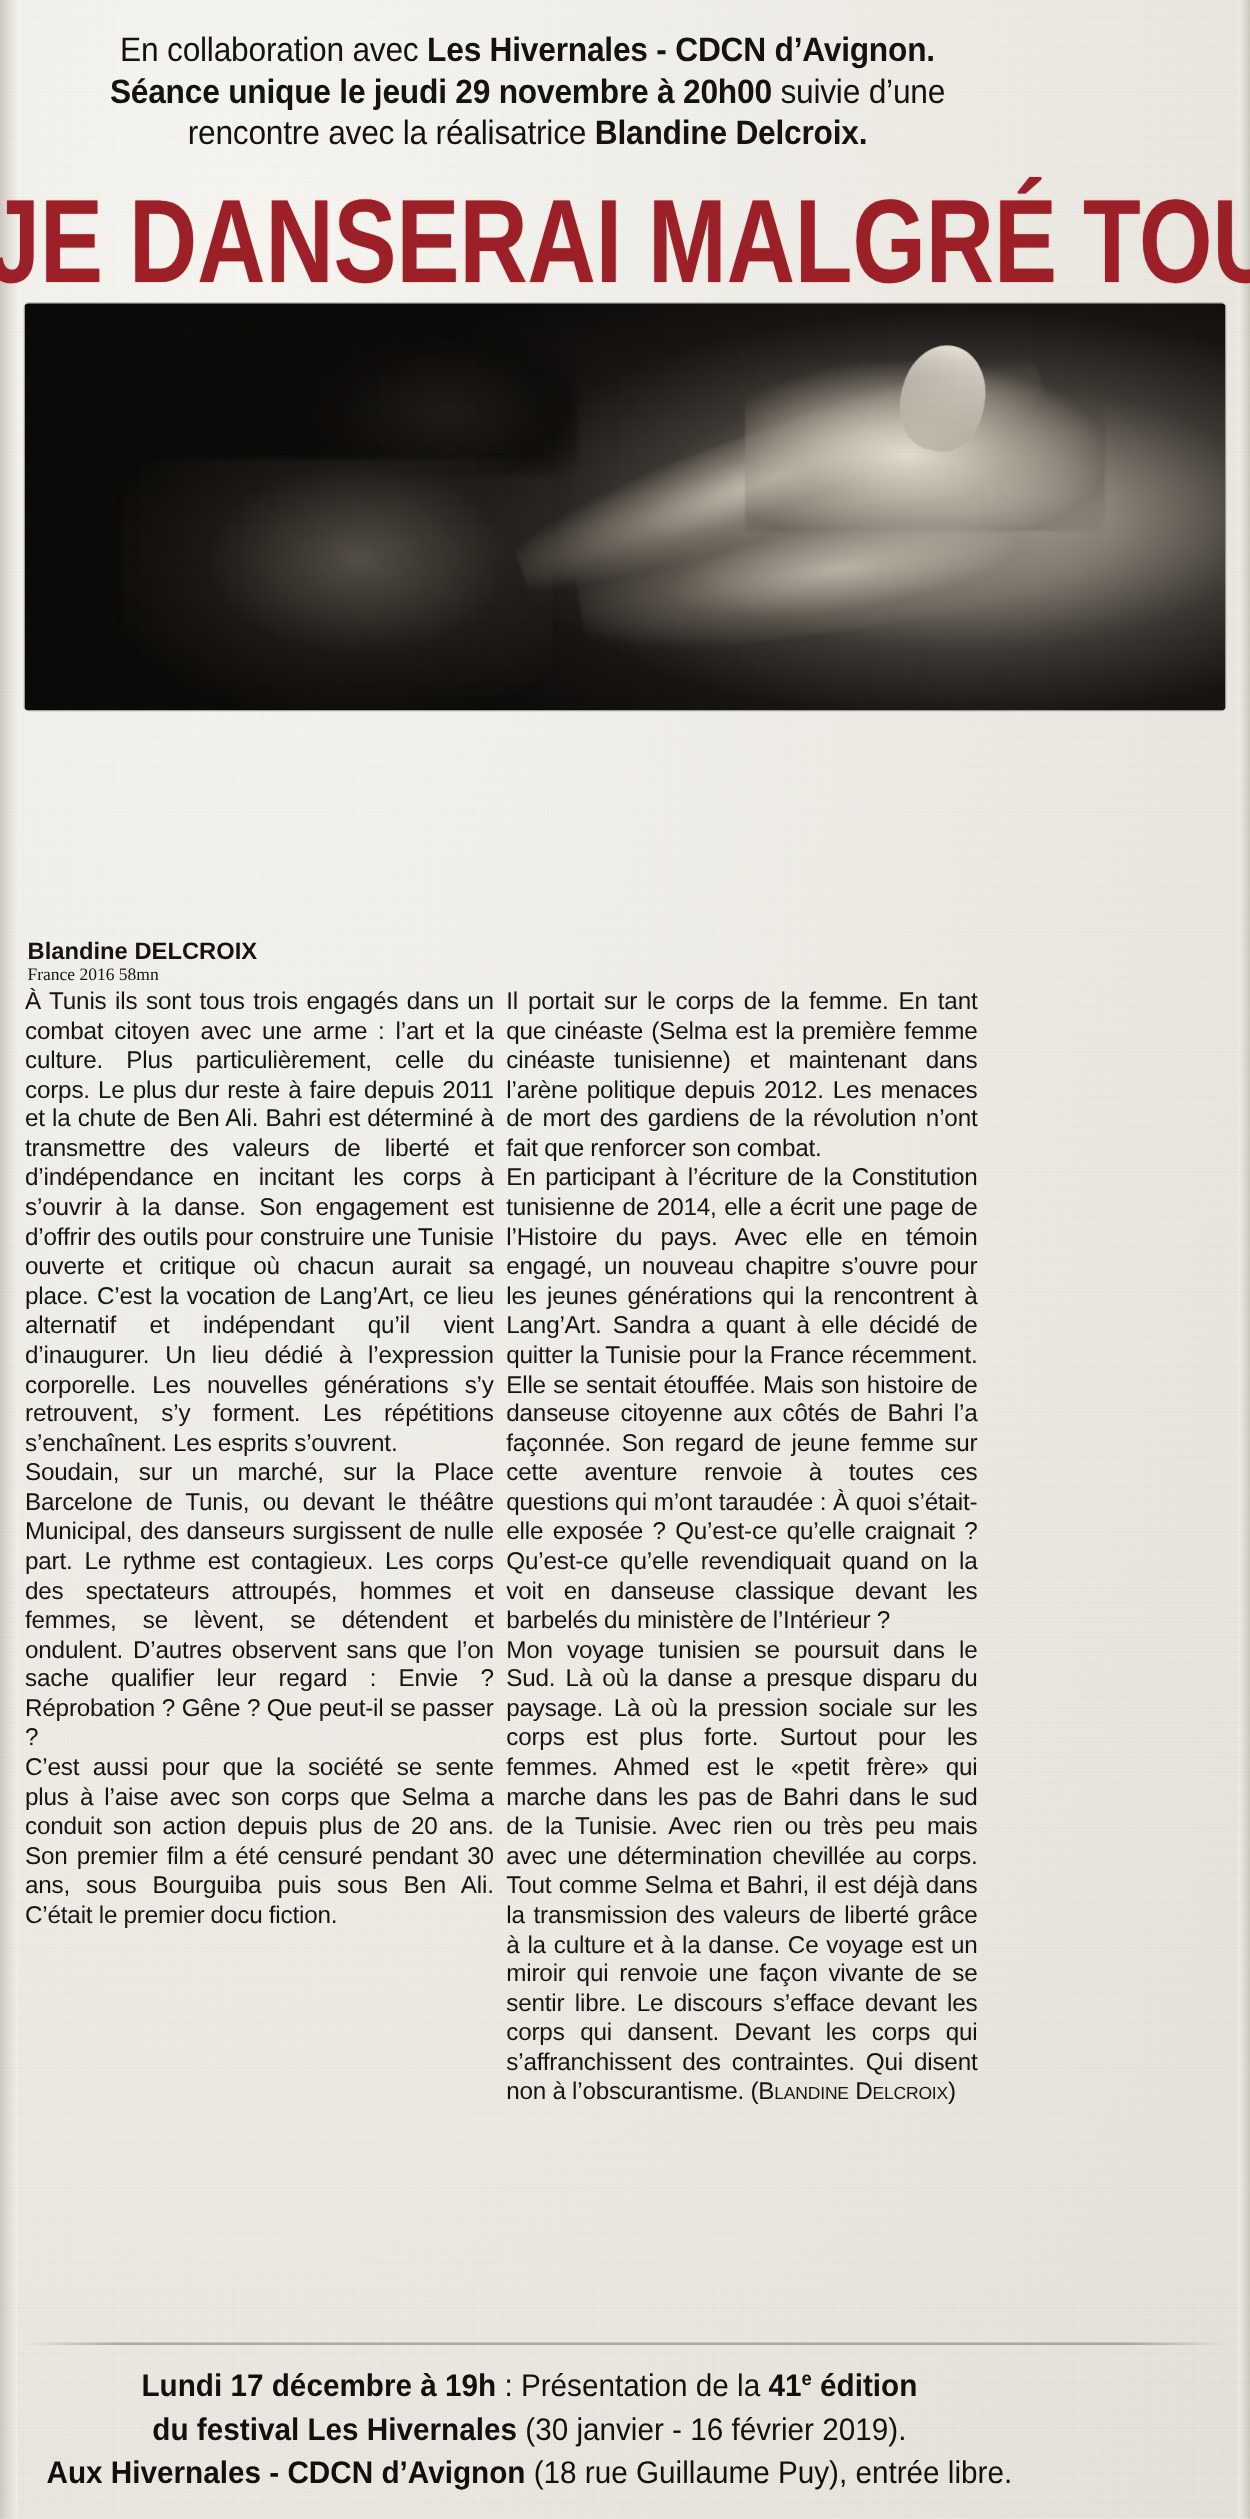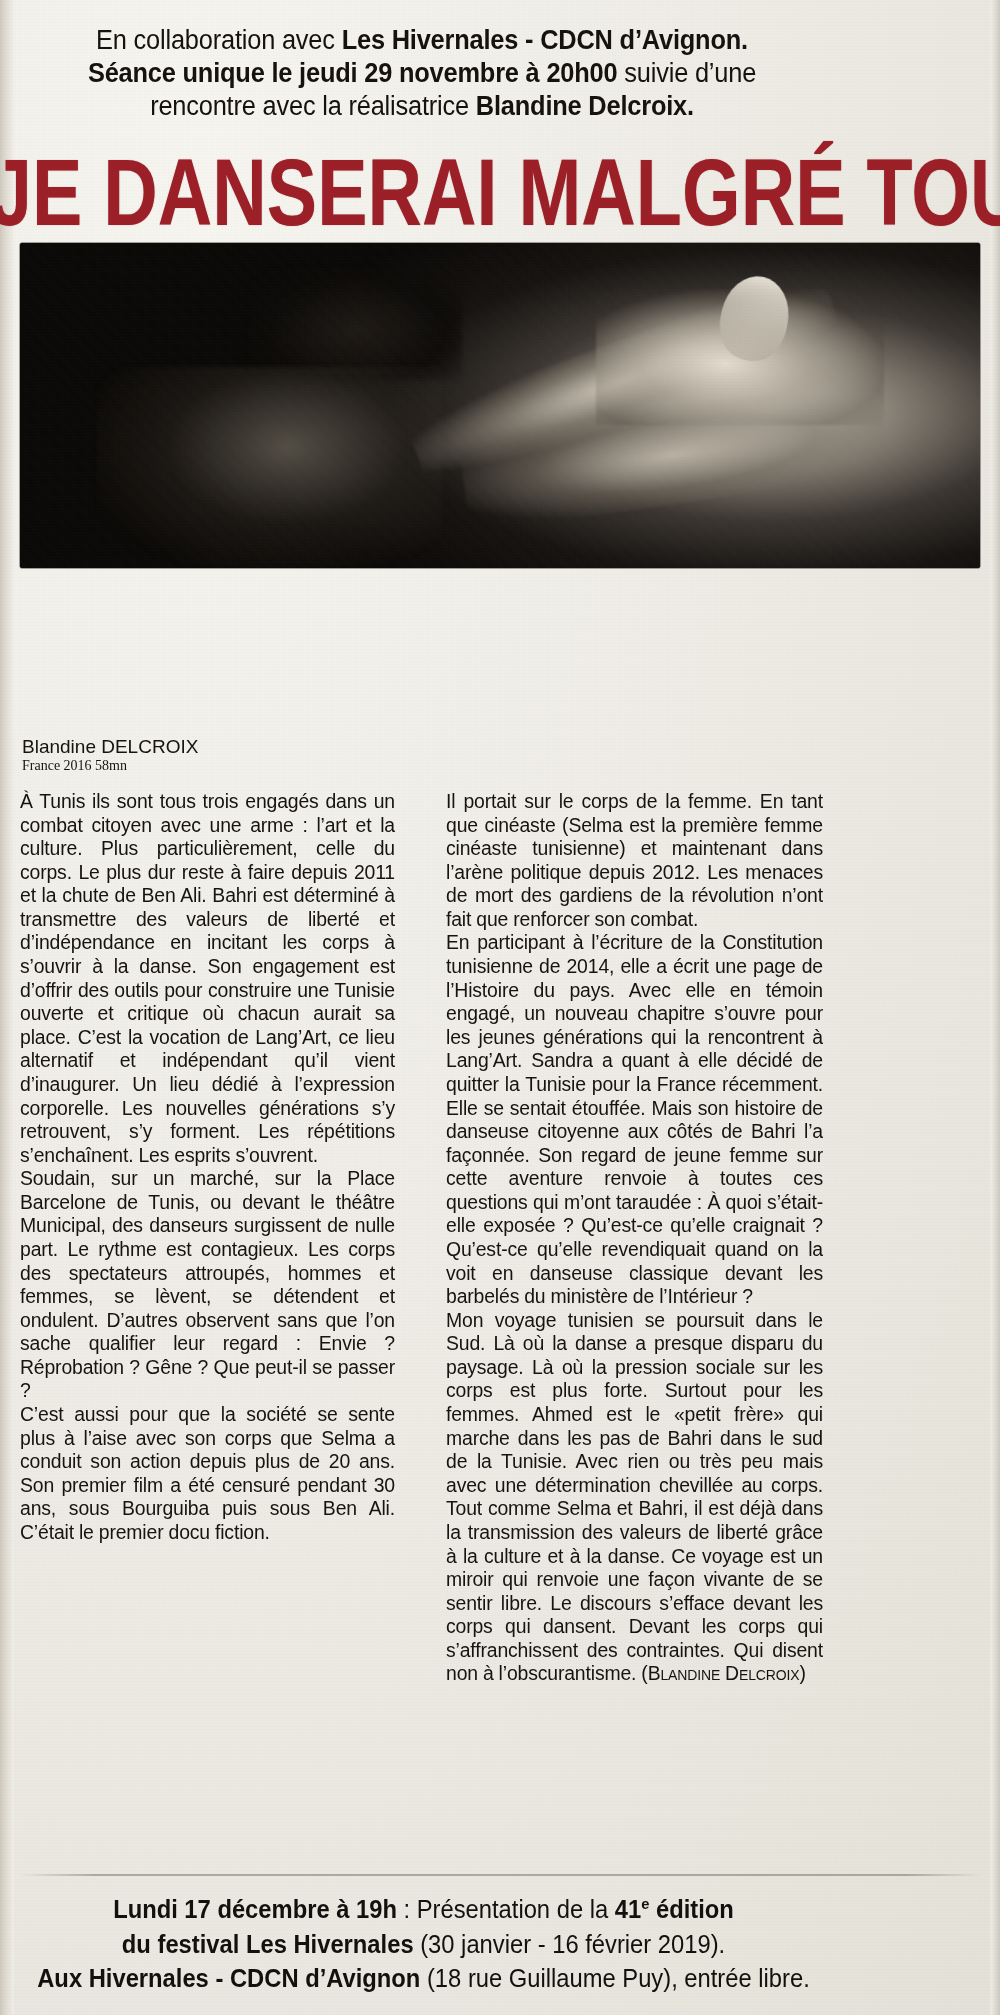--- a/index.html
+++ b/index.html
@@ -126,21 +126,21 @@
     opacity:.22;
     background-image:repeating-linear-gradient(45deg, rgba(255,255,255,.06) 0 1px, rgba(0,0,0,0) 1px 2px);
   }
 
   
   .byline{
     position:absolute;left:22px;top:736px;width:380px;
     color:#151210;
     line-height:1.18;
   }
-  .byline .b1{font-size:19px;font-weight:normal;}
+  .byline .b1{font-size:19px;font-weight:bold;margin-top:15px;}
   .byline .b2{font-size:14px;font-weight:400;font-family:Liberation Serif, serif;}
 
   
   .cols{
     position:absolute;left:20px;top:790px;width:962px;height:1070px;
   }
   .col{
     position:absolute;top:0;width:378px;
     font-size:19.4px;
     line-height:1.215;
@@ -152,21 +152,21 @@
   }
   .col p{margin:0;}
   .col.left{left:0;}
   .col.right{left:402px;width:380px;}
   .col .firstpara{margin-top:0;}
   .attrib{font-variant:small-caps;}
 
   
   .cols{width:962px;}
   .col{width:375px;}
-  .col.right{left:426px;width:377px;}
+  .col.right{left:385px;width:377px;}
 
   
   .footer-rule{
     position:absolute;left:18px;top:1874px;width:964px;height:2px;
     background:linear-gradient(90deg, rgba(60,55,48,.0) 0%, rgba(60,55,48,.35) 8%, rgba(60,55,48,.35) 92%, rgba(60,55,48,0) 100%);
   }
   .footer{
     position:absolute;left:0;top:1892px;width:847px;
     text-align:center;
     color:#120f0d;

